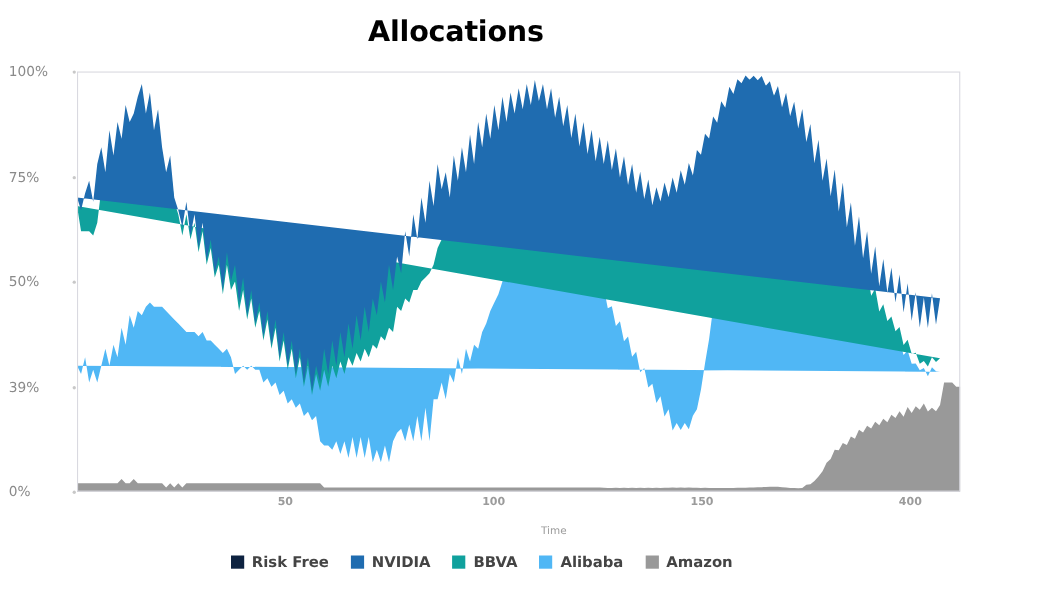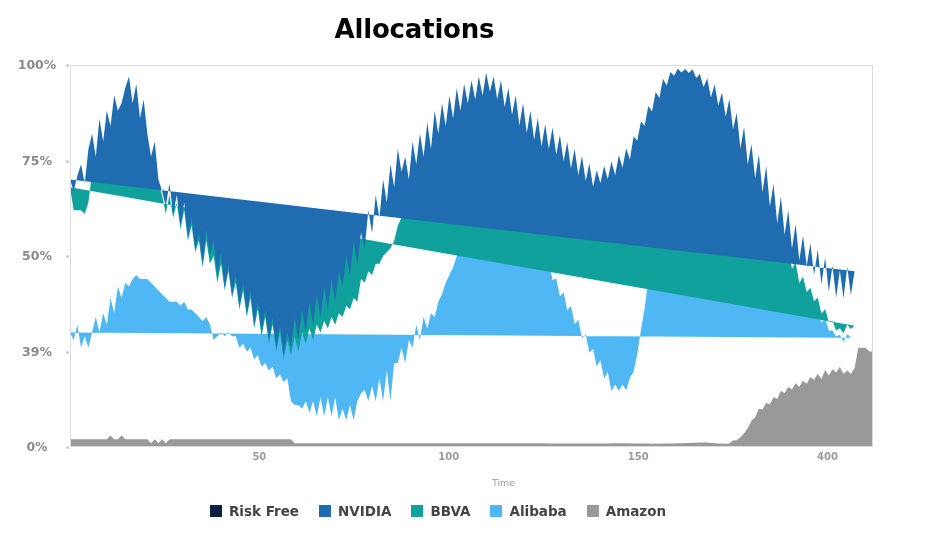--- a/index.html
+++ b/index.html
@@ -51,23 +51,23 @@
     width: 803px;
     height: 382px;
     box-sizing: border-box;
     border: 1px solid #d9d9e0;
     pointer-events: none;
   }
   .ytick {
     position: absolute;
     right: 0;
     width: 58px;
-    text-align: center;
+    text-align: left;
     font-size: 12.5px;
-    font-weight: bold;
+    font-weight: normal;
     color: #8a8a8a;
     font-family: "DejaVu Sans", "Liberation Sans", sans-serif;
   }
   .ytick-layer {
     position: absolute;
     left: 0;
     top: 0;
     width: 66px;
     height: 542px;
   }

